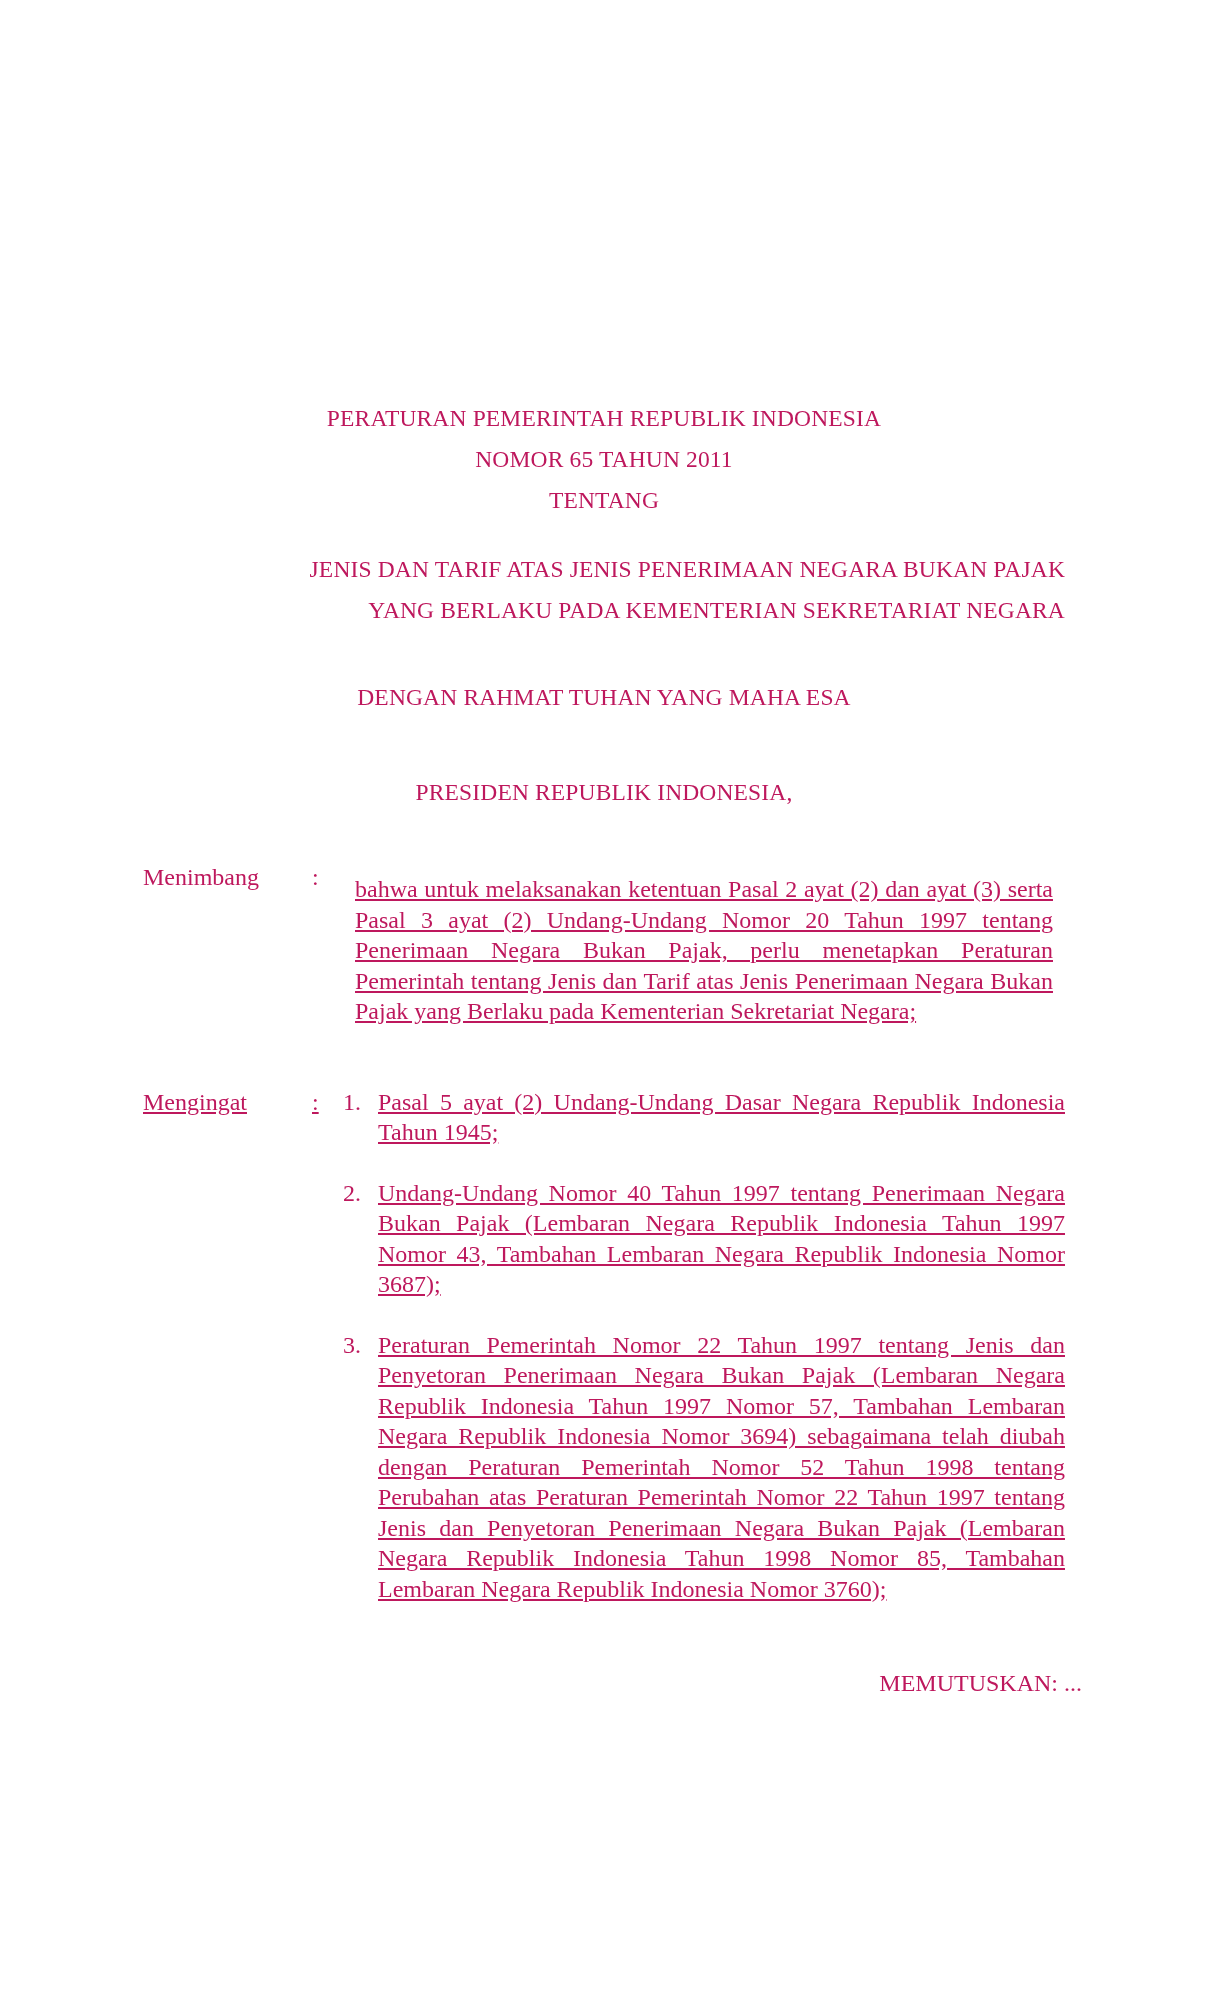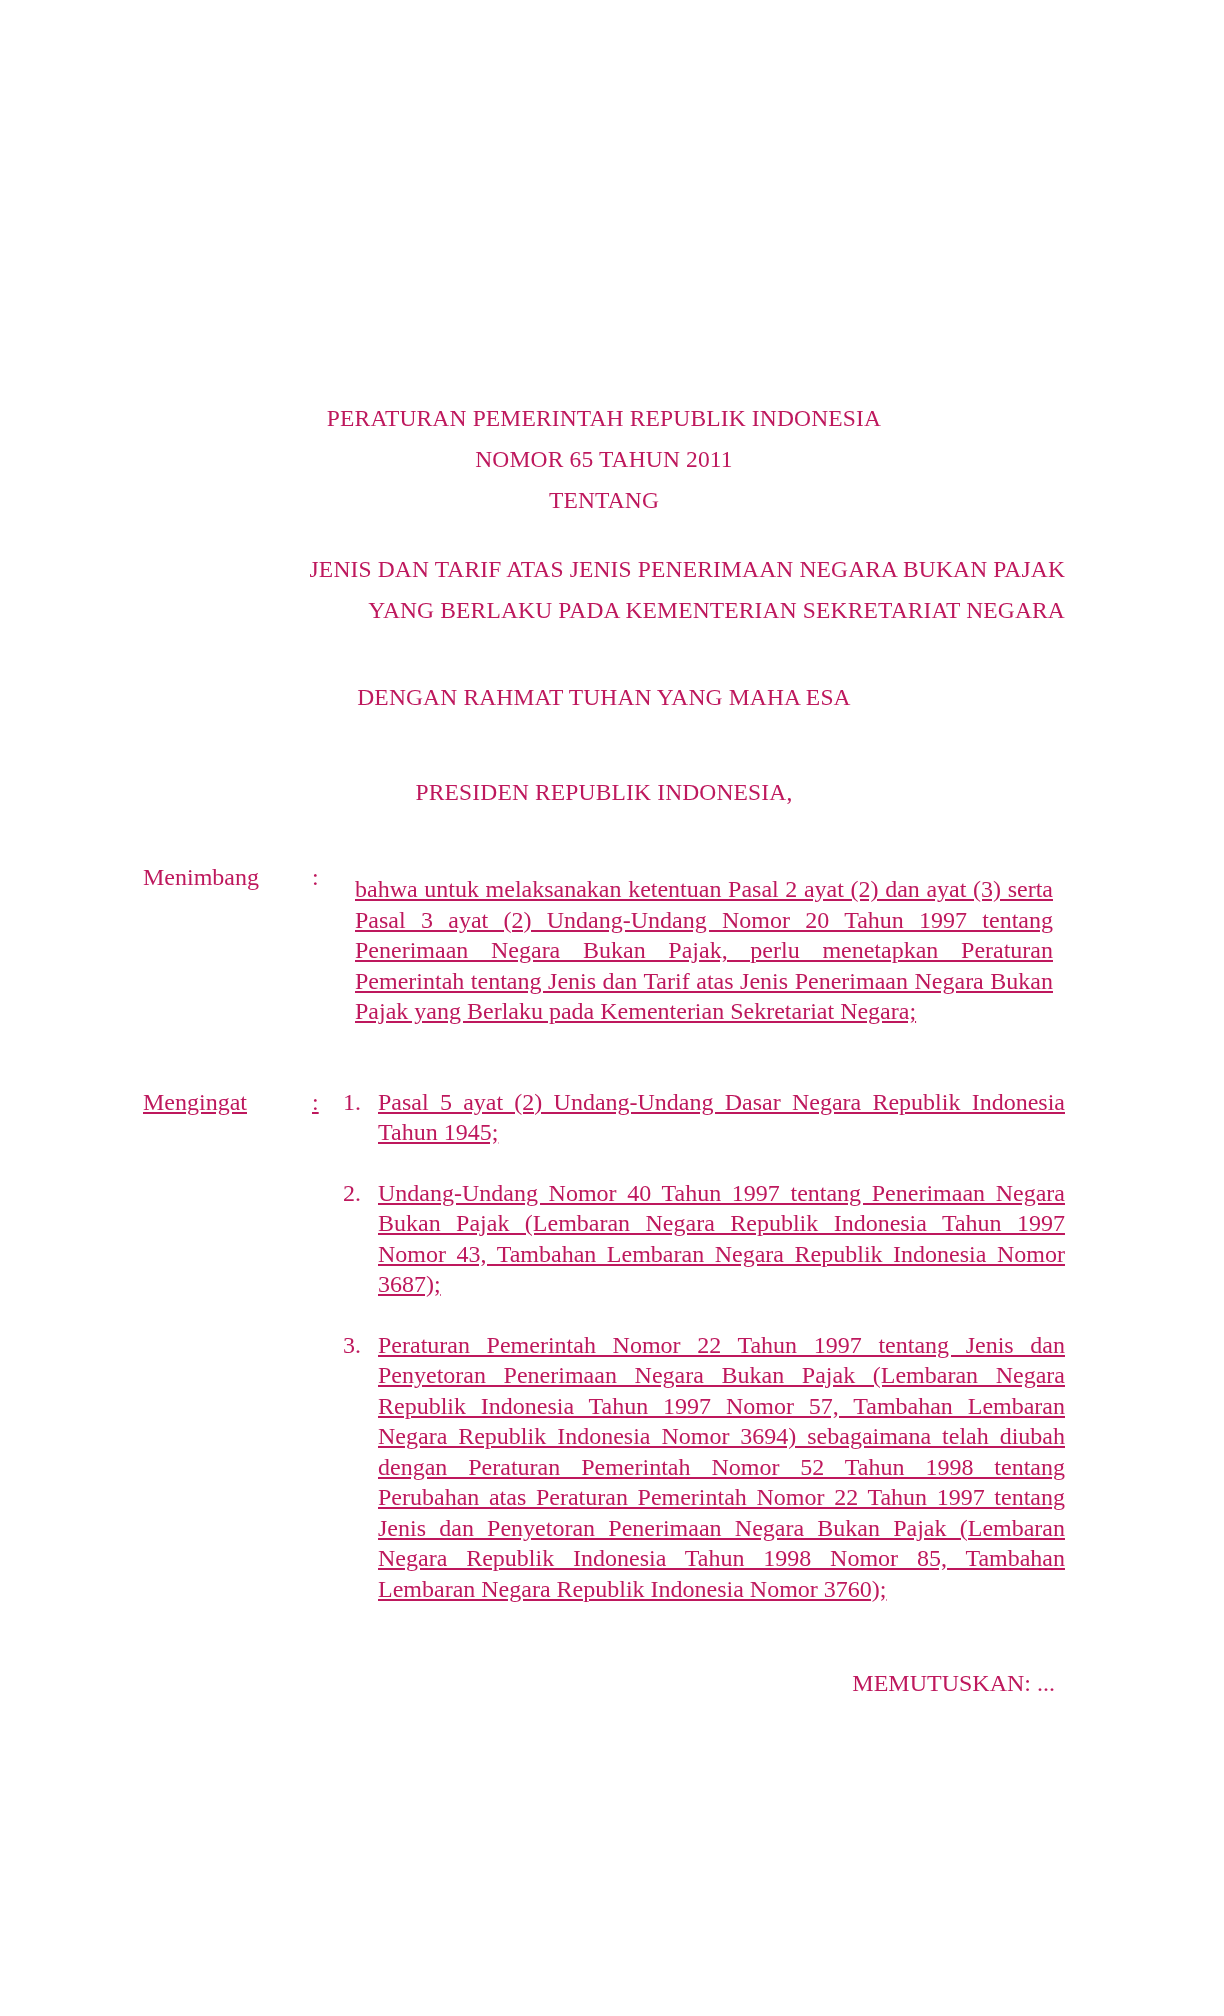--- a/index.html
+++ b/index.html
@@ -126,21 +126,21 @@
     display: block;
     font-size: 24px;
     line-height: 30.5px;
     text-align: justify;
     text-align-last: left;
   }
 
   
   .footer-note {
     position: absolute;
-    left: 133px;
+    left: 160px;
     top: 1668px;
     width: 922px;
     text-align: right;
     font-size: 24px;
     line-height: 30.5px;
   }
 </style>
 </head>
 <body>
 

